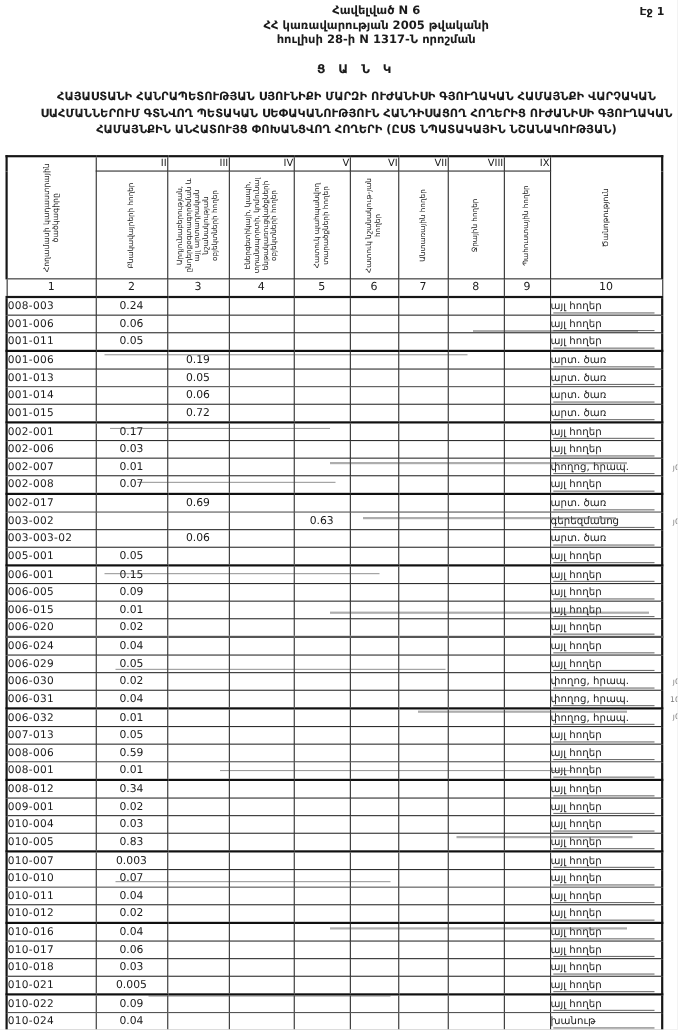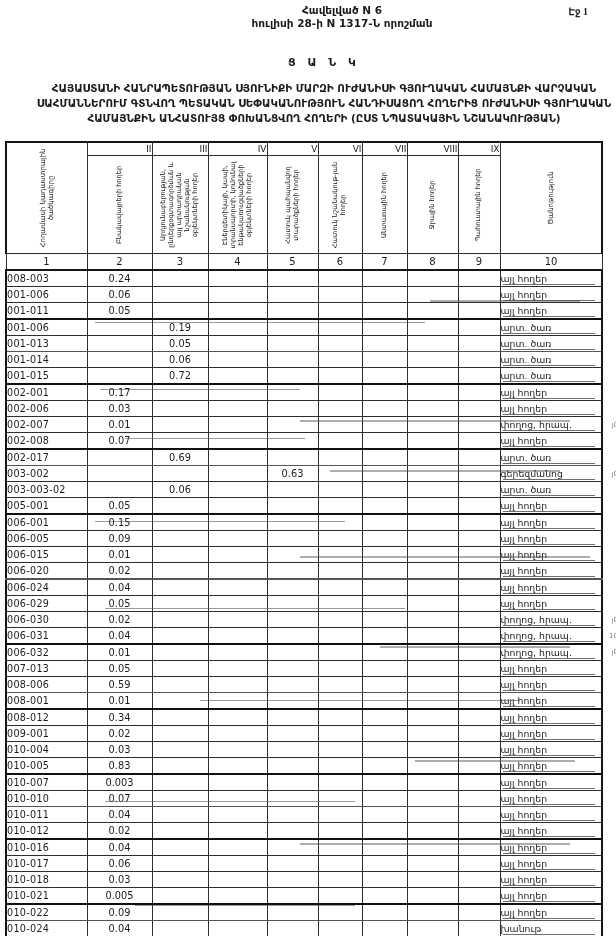--- a/index.html
+++ b/index.html
@@ -1,21 +1,21 @@
 <!DOCTYPE html>
 <html><head>
 <meta charset="utf-8">
 <style>
   html,body{margin:0;padding:0;background:#e8e8e8;}
   .page{
     position:relative; width:616px; height:936px; background:#ffffff;
     font-family:"DejaVu Sans","Liberation Sans",sans-serif; color:#1b1b1b;
     overflow:hidden; margin:0 auto;
   }
-  .page-label{position:absolute; top:6px; right:28px; font-size:10px; font-weight:bold;font-family:Liberation Serif, serif;}
+  .page-label{position:absolute; top:6px; right:12px; font-size:10px; font-weight:bold;}
   .appendix{position:absolute; top:4px; left:0; width:100%; text-align:center;
     font-size:10.5px; font-weight:bold; line-height:13px; padding-left:68px; box-sizing:border-box;}
   .title-block{position:absolute; top:56px; left:16px; width:100%; text-align:center;}
   .title-head{font-size:11px; font-weight:bold; letter-spacing:4px; margin-bottom:2px;}
   .title-body{font-size:10.4px; font-weight:bold; line-height:15px; max-width:588px; margin:12px auto;}
   table.land{position:absolute; top:141px; left:5px; border-collapse:collapse; table-layout:fixed;
     width:612px;}
   table.land td, table.land th{border:1px solid #2e2e2e; padding:0; overflow:hidden;
     font-weight:normal; vertical-align:middle;}
   td.mark, th.mark{border:none !important; background:transparent;}
@@ -46,20 +46,21 @@
 </style>
 </head>
 <body>
 
 <div class="page">
 
   <div class="page-label">Էջ 1</div>
 
   <div class="appendix">
     <div>Հավելված N 6</div>
+    <div>ՀՀ կառավարության 2005 թվականի</div>
     <div>հուլիսի 28-ի N 1317-Ն որոշման</div>
   </div>
 
   <div class="title-block">
     <div class="title-head">Ց Ա Ն Կ</div>
     <div class="title-body">ՀԱՅԱՍՏԱՆԻ ՀԱՆՐԱՊԵՏՈՒԹՅԱՆ ՍՅՈՒՆԻՔԻ ՄԱՐԶԻ ՈՒԺԱՆԻՍԻ ԳՅՈՒՂԱԿԱՆ ՀԱՄԱՅՆՔԻ ՎԱՐՉԱԿԱՆ ՍԱՀՄԱՆՆԵՐՈՒՄ ԳՏՆՎՈՂ ՊԵՏԱԿԱՆ ՍԵՓԱԿԱՆՈՒԹՅՈՒՆ ՀԱՆԴԻՍԱՑՈՂ ՀՈՂԵՐԻՑ ՈՒԺԱՆԻՍԻ ԳՅՈՒՂԱԿԱՆ ՀԱՄԱՅՆՔԻՆ ԱՆՀԱՏՈՒՅՑ ՓՈԽԱՆՑՎՈՂ ՀՈՂԵՐԻ (ԸՍՏ ՆՊԱՏԱԿԱՅԻՆ ՆՇԱՆԱԿՈՒԹՅԱՆ)</div>
   </div>
 
   <table class="land">
     <colgroup>

